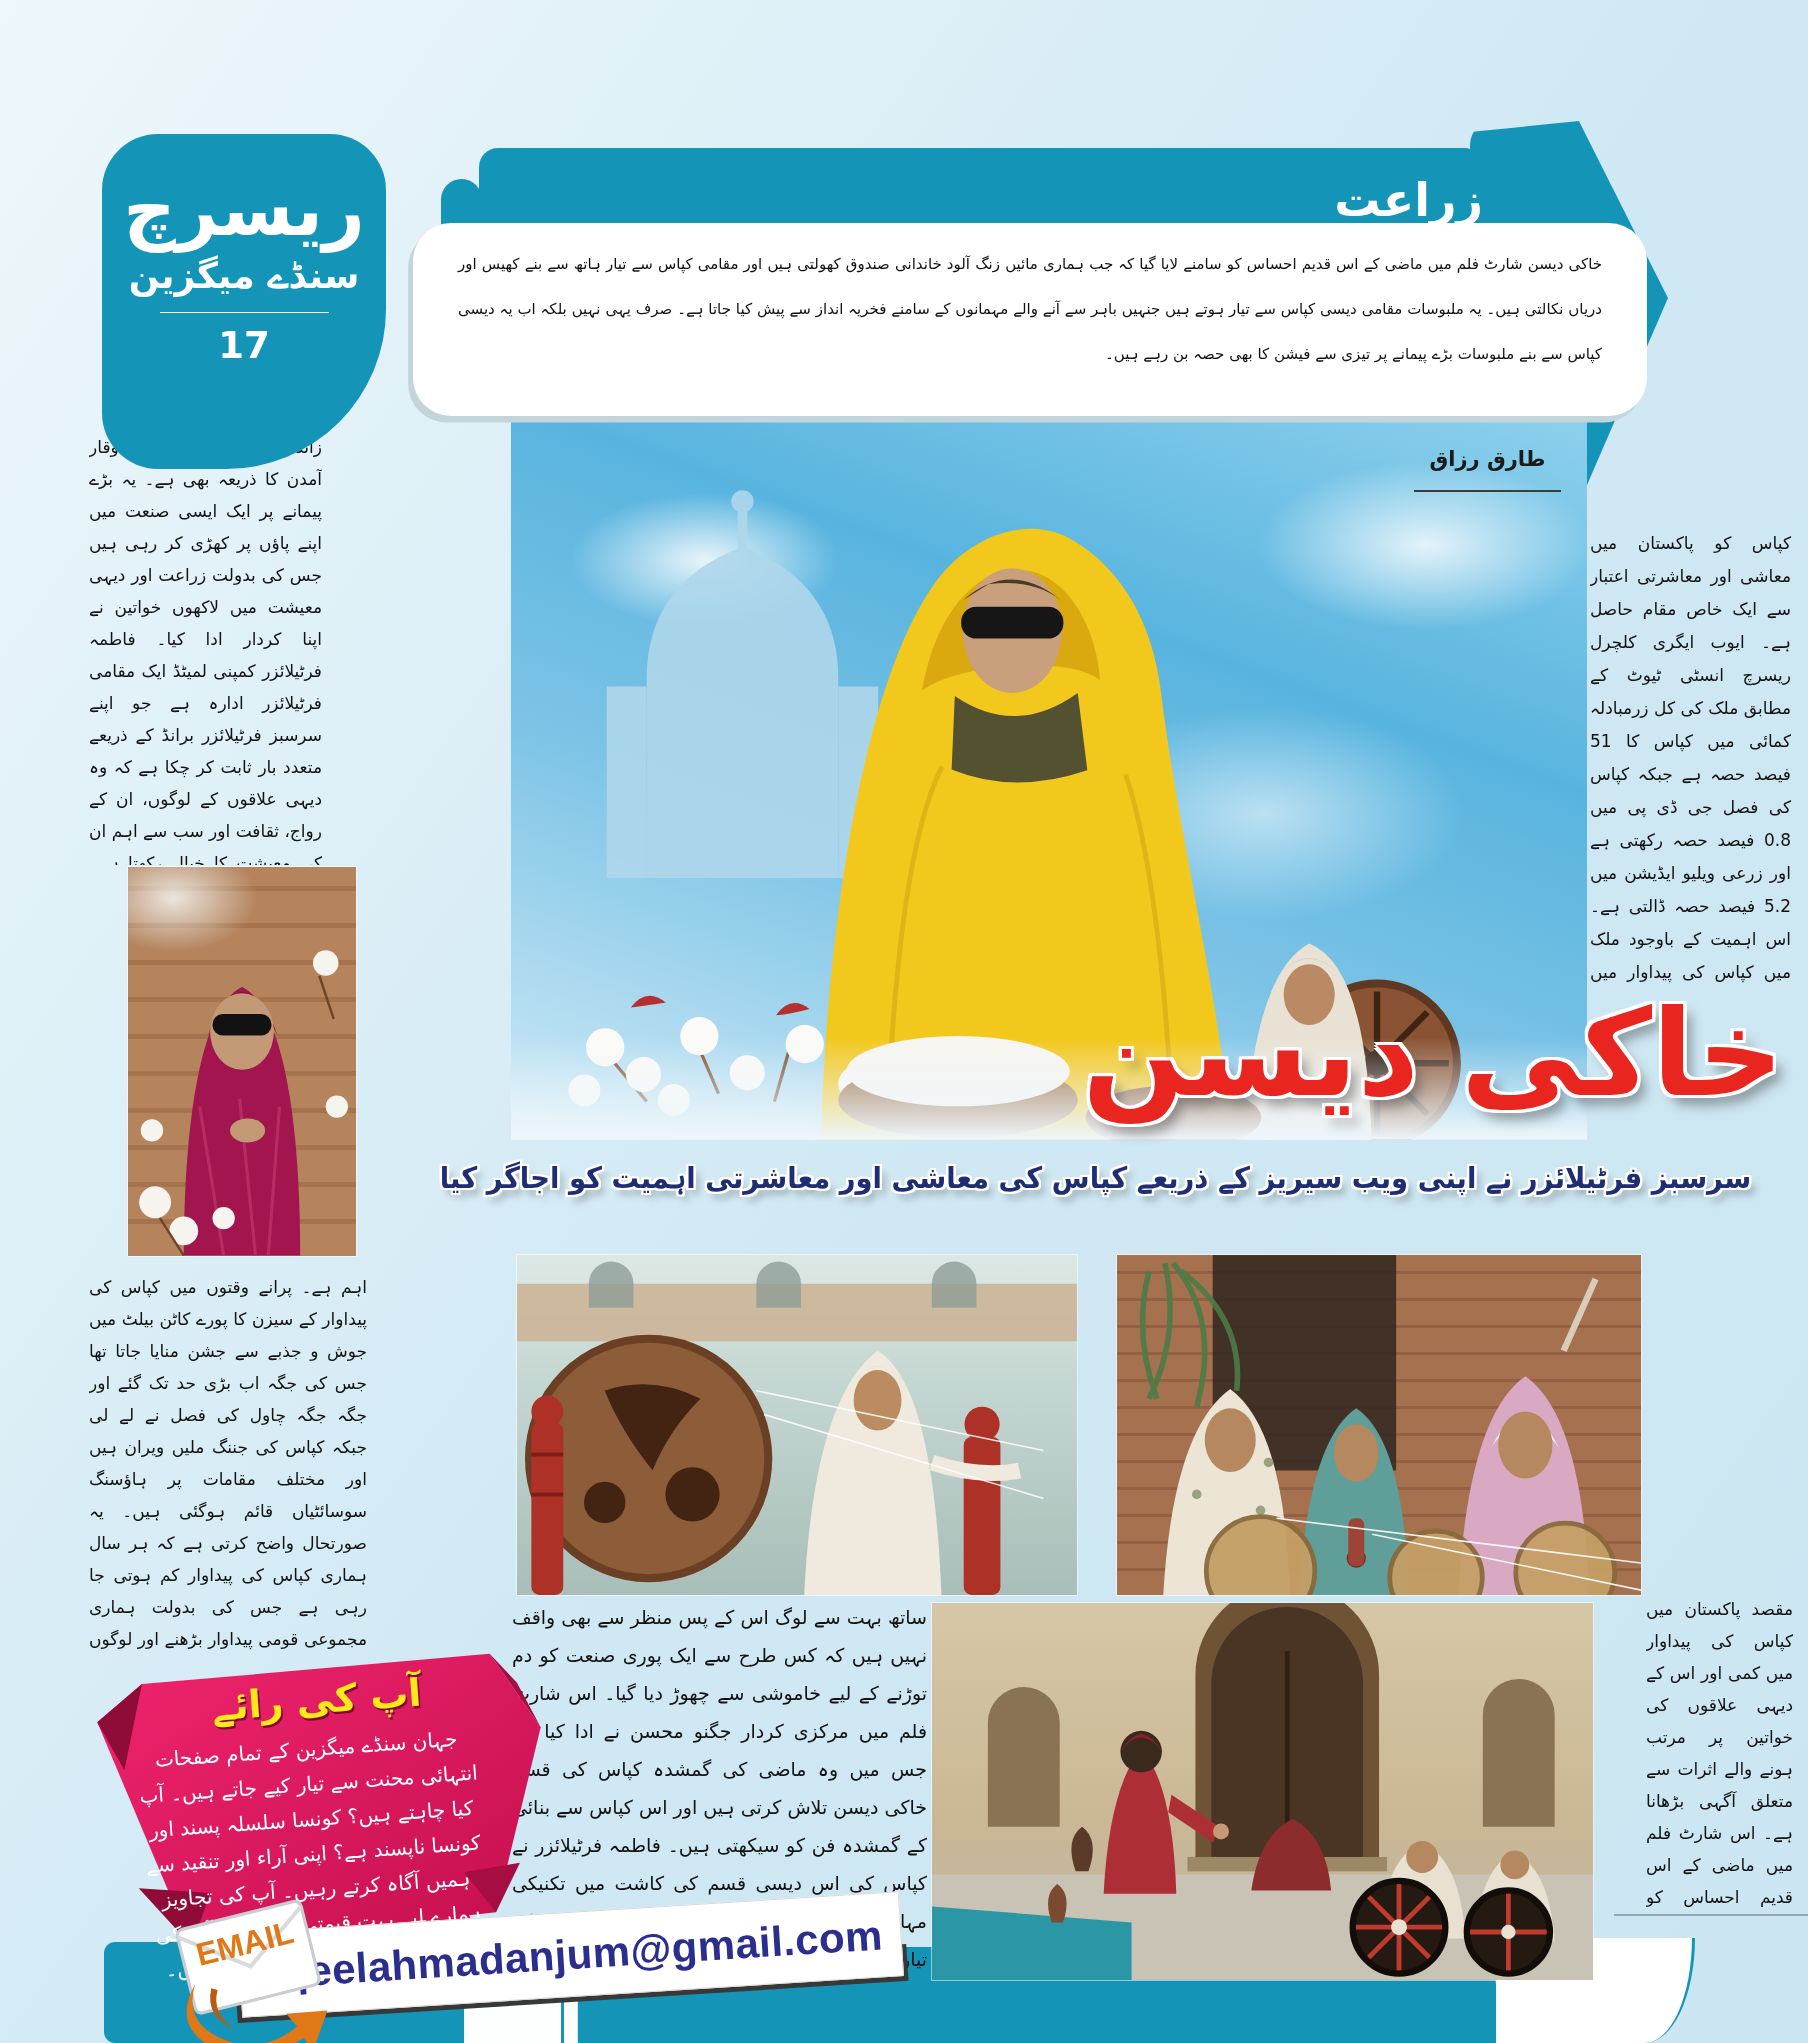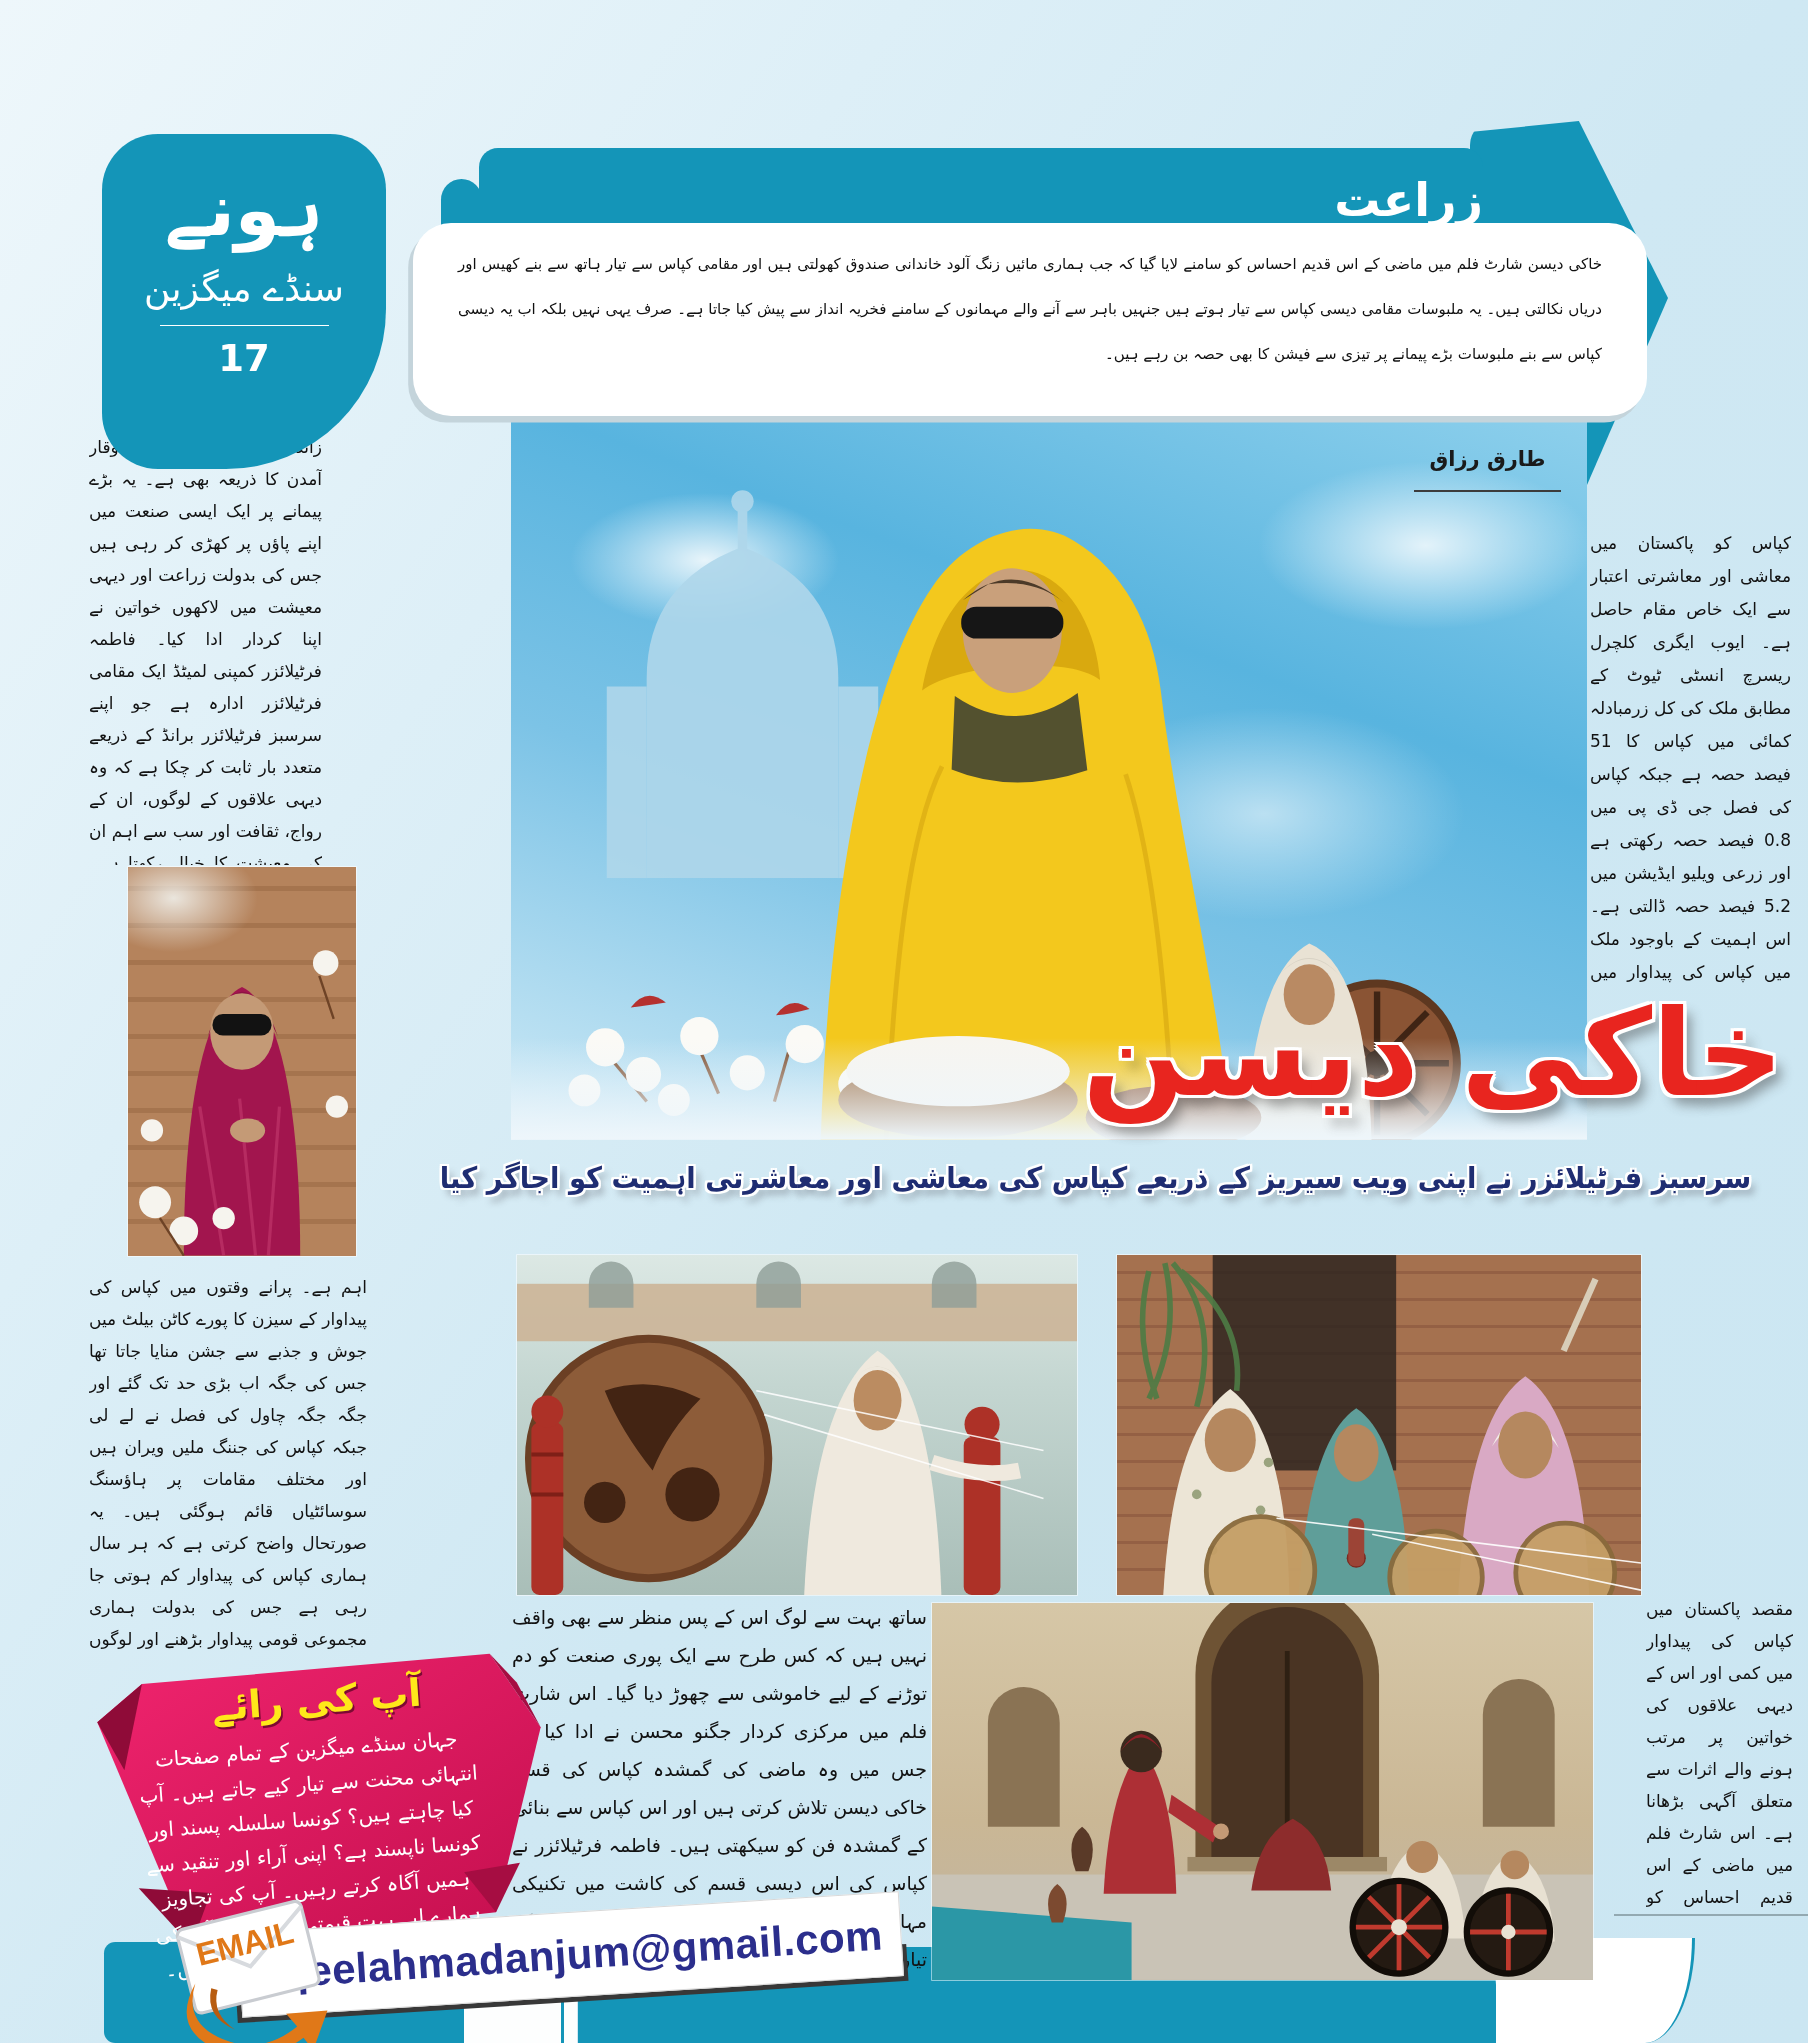--- a/index.html
+++ b/index.html
@@ -9,21 +9,21 @@
     font-family:"DejaVu Sans",sans-serif;
   }
   .abs{position:absolute;}
   .rtl{direction:rtl;unicode-bidi:plaintext;}
   .urdu{font-family:"DejaVu Sans",sans-serif;color:#141414;}
 
   
   .plate{left:102px;top:134px;width:284px;height:335px;background:#1495b8;
     border-radius:56px 56px 160px 56px;color:#fff;text-align:center;z-index:3;}
   .plate-t1{font-size:73px;font-weight:700;margin-top:38px;line-height:1.05;}
-  .plate-t2{font-size:36px;font-weight:400;margin-top:19px;}
+  .plate-t2{font-size:36px;font-weight:700;margin-top:6px;}
   .plate-div{width:169px;height:1.6px;background:#fff;margin:16px auto 11.2px auto;}
   .plate-date{font-size:24px;font-weight:700;}
   .plate-num{font-size:37px;font-weight:700;margin-top:6.4px;}
 
   
   .banner{left:479px;top:148px;width:1004px;height:104px;background:#1495b8;
     border-radius:19px 19px 32px 19px;z-index:1;display:flex;align-items:center;}
   .banner-tab{left:441px;top:179px;width:41px;height:73px;background:#1495b8;
     border-radius:21px 21px 0 0;z-index:1;}
   .banner-label{margin-left:68px;color:#fff;font-size:46px;font-weight:700;}
@@ -107,21 +107,21 @@
   .foot-white{left:1496px;top:1938px;width:117px;height:105px;background:#fff;z-index:1;}
   .foot-arc{left:1604px;top:1938px;width:88px;height:105px;z-index:1;
     border-right:3.2px solid #1495b8;border-radius:0 0 55% 0 / 0 0 100% 0;background:#fff;}
 </style>
 </head>
 <body>
 
 <div class="page rtl">
 
   <div class="abs plate">
-    <div class="plate-t1">ہونے</div>
+    <div class="plate-t1">ریسرچ</div>
     <div class="plate-t2">سنڈے میگزین</div>
     <div class="plate-div"></div>
     <div class="plate-num">17</div>
   </div>
 
   <div class="abs banner-tab"></div>
   <div class="abs pointer"></div>
   <div class="abs banner">
     <div class="banner-label">زراعت</div>
   </div>

